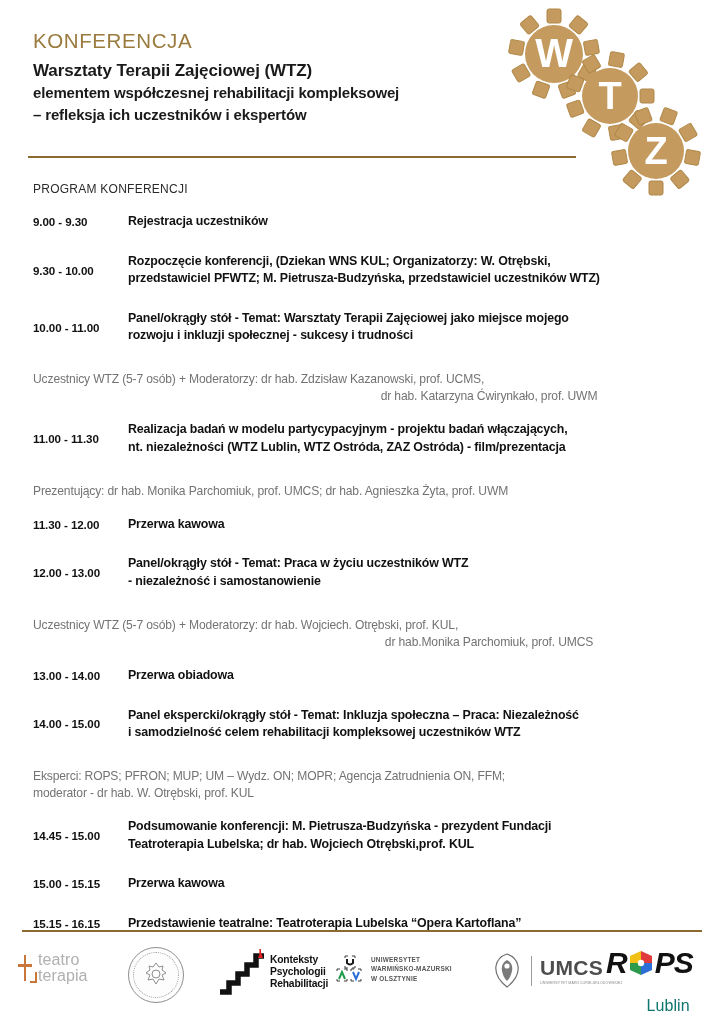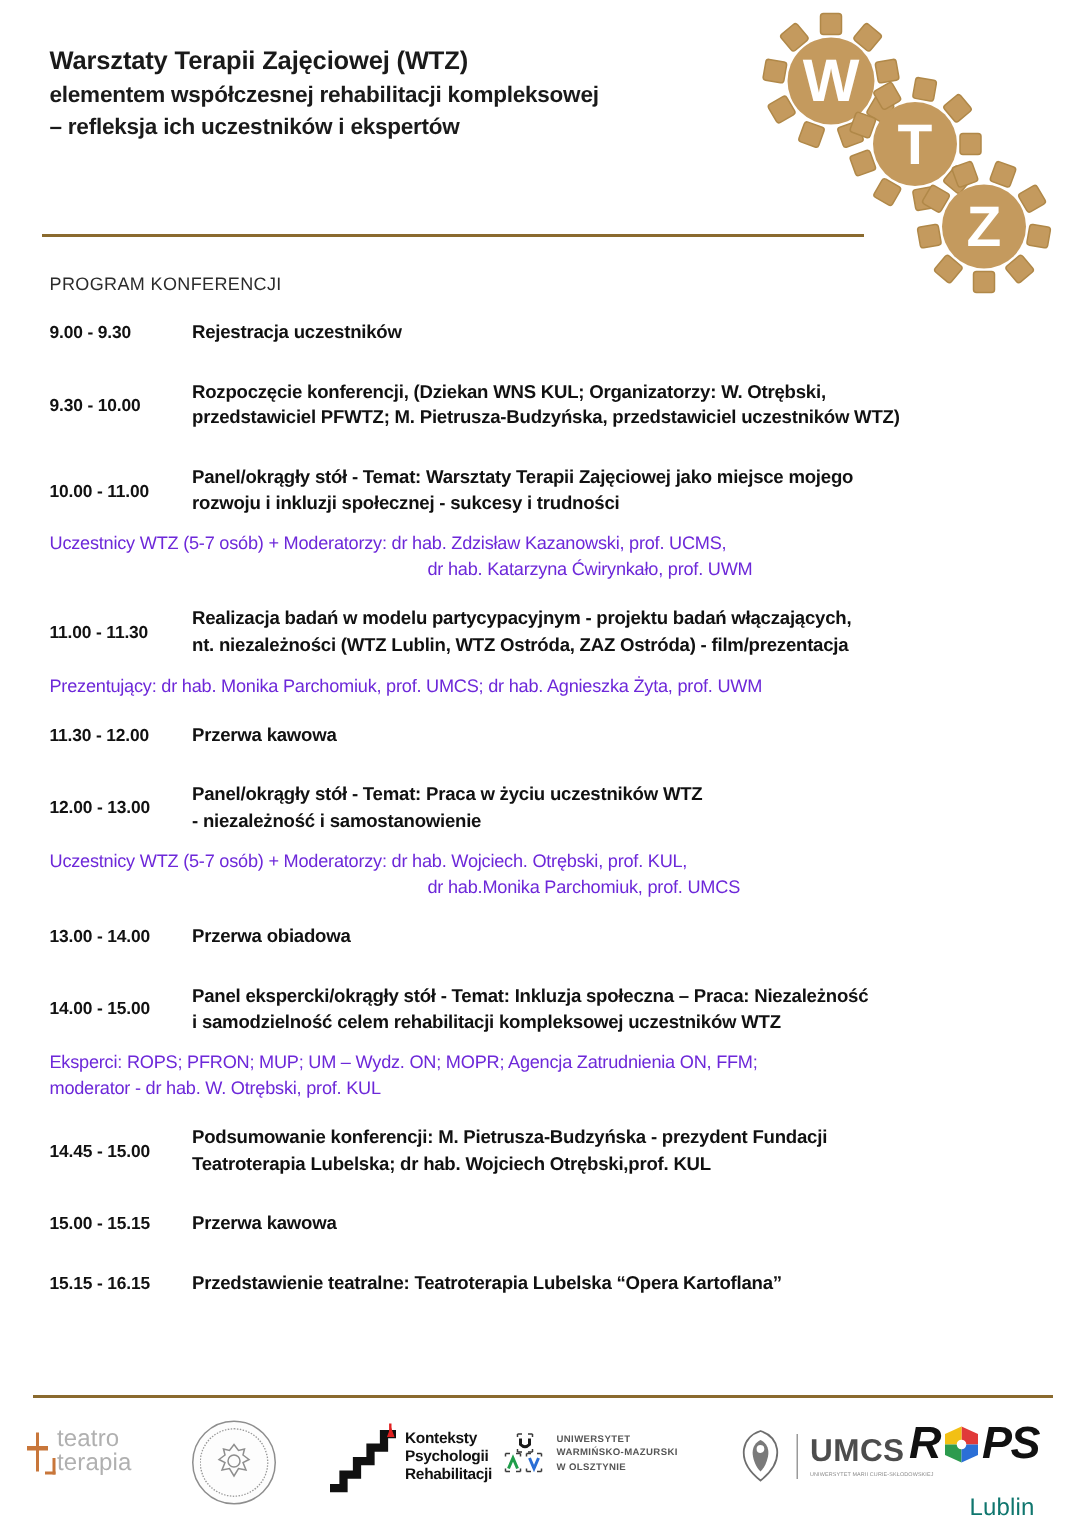--- a/index.html
+++ b/index.html
@@ -121,32 +121,33 @@
     font-weight: bold;
     color: #111;
     line-height: 1.42;
     letter-spacing: -0.15px;
   }
   .row .desc .l2 { display: block; }
 
   .note {
     font-size: 12.1px;
     font-weight: 400;
-    color: #6d28d9;
+    color: #737373;
     line-height: 1.42;
     letter-spacing: -0.15px;
-    margin-top: 9px;
+    margin-top: 26px;
     margin-bottom: 0;
   }
   .note .cont {
     display: block;
     padding-left: 0;
   }
   .note-indent .cont {
     padding-left: 252px;
+    text-align: center;
   }
   .gap-md { height: 16px; }
   .gap-lg { height: 19px; }
 
   
   .footer {
     position: absolute;
     left: 0;
     top: 942px;
     width: 576px;
@@ -273,20 +274,21 @@
     margin-right: 3px;
     letter-spacing: 0.1px;
   }
 </style>
 </head>
 <body>
 
 <div class="page">
 
   <div class="header">
+    <div class="kicker">KONFERENCJA</div>
     <div class="title-main">Warsztaty Terapii Zajęciowej (WTZ)</div>
     <div class="title-sub">elementem współczesnej rehabilitacji kompleksowej</div>
     <div class="title-sub">– refleksja ich uczestników i ekspertów</div>
   </div>
 
   <div class="rule-top"></div>
 
   <div class="logo-wtz">
     <svg viewBox="0 0 212 190" width="212" height="190" aria-hidden="true">
       <defs>

